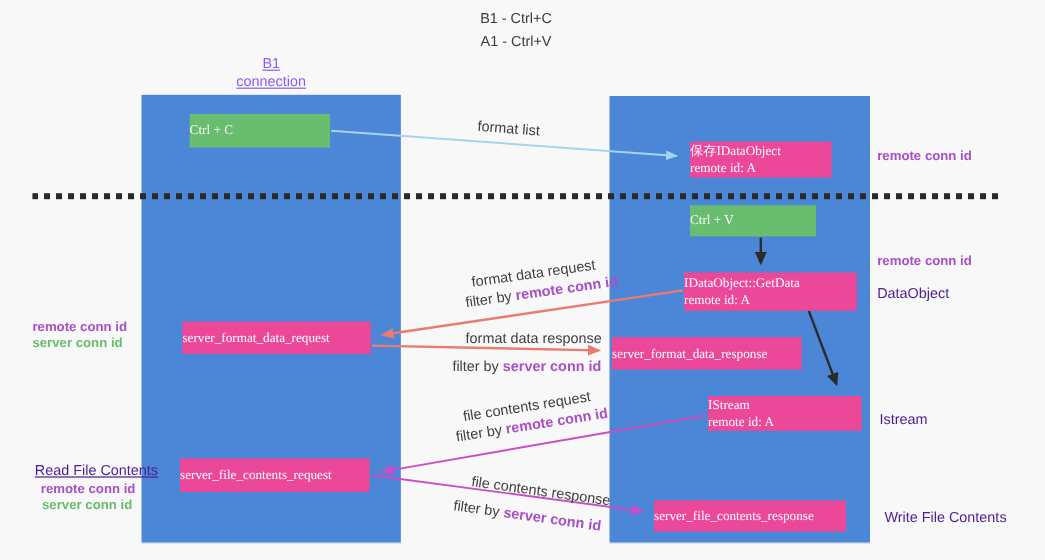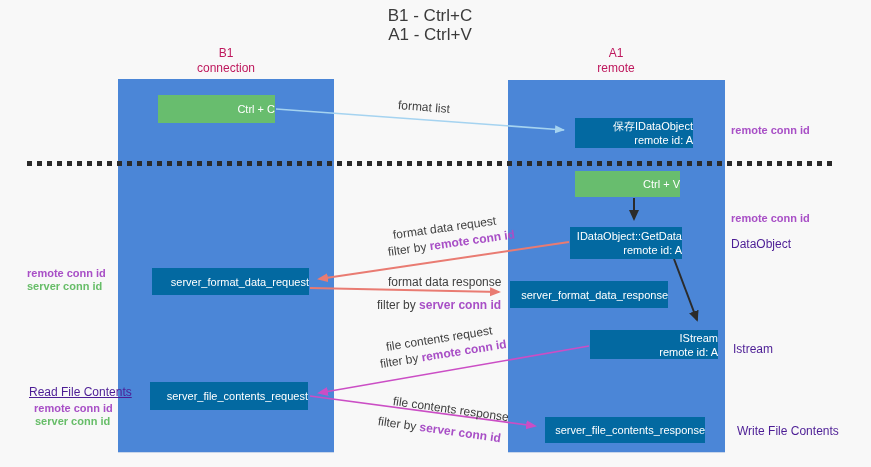--- a/index.html
+++ b/index.html
@@ -1,29 +1,29 @@
 <!DOCTYPE html>
 <html><head>
 <meta charset="utf-8">
 <style>
   html,body{margin:0;padding:0;}
   body{font-family:"Liberation Sans",sans-serif;background:#f0f0f0;}
   .stage{position:relative;width:871px;height:467px;background:#f8f8f8;overflow:hidden;}
   .abs{position:absolute;}
-  .title{left:280px;top:6px;width:300px;text-align:center;font-size:17px;color:#3b3b3b;line-height:19px;}
-  .colhead{width:140px;text-align:center;font-size:12px;color:#be185d;line-height:15px;top:46px;}
+  .title{left:280px;top:6px;width:300px;text-align:center;font-size:12px;color:#3b3b3b;line-height:19px;}
+  .colhead{width:140px;text-align:center;font-size:12px;color:#8b5cf6;line-height:15px;top:46px;text-decoration:underline;}
   .col{background:#4b86d7;box-shadow:0 1px 0 #c9d6ea;}
   .col-left{left:118px;top:79px;width:216px;height:373px;}
   .col-right{left:508px;top:80px;width:217px;height:372px;}
   .dash{left:27px;top:161px;width:809px;height:5px;
         background:repeating-linear-gradient(90deg,#2a2a2a 0 5px,rgba(0,0,0,0) 5px 10px);}
-  .node{display:flex;flex-direction:column;align-items:flex-end;justify-content:center;
-        color:#fff;font-size:11px;line-height:14px;text-align:center;box-sizing:border-box;}
+  .node{display:flex;flex-direction:column;align-items:flex-start;justify-content:center;
+        color:#fff;font-size:11px;line-height:14px;text-align:center;box-sizing:border-box;font-family:Liberation Serif, serif;}
   .green{background:#68bd6e;}
-  .orange{background:#0369a1;padding-left:25px;}
+  .orange{background:#ec4899;}
   .lbl{font-size:12px;color:#3f3f3f;white-space:nowrap;}
   .lbl .purple{color:#a84fc6;font-weight:bold;}
   .sml{font-size:11px;font-weight:bold;white-space:nowrap;}
   .purple-t{color:#a84fc6;}
   .green-t{color:#67bd68;}
   .plain{font-size:12px;color:#4c1d95;white-space:nowrap;}
   .rot-m8{transform:rotate(-8deg);transform-origin:left center;}
   .rot-m9{transform:rotate(-9deg);transform-origin:left center;}
   .rot-p8{transform:rotate(8deg);transform-origin:left center;}
   .rot-p4{transform:rotate(4.5deg);transform-origin:left center;}
@@ -35,24 +35,20 @@
 <div class="stage">
 
   <div class="abs title">
     <div>B1 - Ctrl+C</div>
     <div>A1 - Ctrl+V</div>
   </div>
 
   <div class="abs colhead" style="left:156px;">
     <div>B1</div>
     <div>connection</div>
-  </div>
-  <div class="abs colhead" style="left:546px;">
-    <div>A1</div>
-    <div>remote</div>
   </div>
 
   <div class="abs col col-left"></div>
   <div class="abs col col-right"></div>
 
   <div class="abs dash"></div>
 
   <svg class="overlay" width="871" height="467">
     <defs>
       <marker id="mh-blue" markerUnits="userSpaceOnUse" markerWidth="12" markerHeight="10" refX="9" refY="4" orient="auto">
@@ -83,21 +79,21 @@
 
   <div class="abs node orange" style="left:575px;top:118px;width:118px;height:30px;">
     <div>保存IDataObject</div>
     <div>remote id: A</div>
   </div>
 
   <div class="abs node green" style="left:575px;top:171px;width:105px;height:26px;">
     <div>Ctrl + V</div>
   </div>
 
-  <div class="abs node orange" style="left:570px;top:227px;width:112px;height:32px;">
+  <div class="abs node orange" style="left:570px;top:227px;width:144px;height:32px;">
     <div>IDataObject::GetData</div>
     <div>remote id: A</div>
   </div>
 
   <div class="abs node orange" style="left:152px;top:268px;width:157px;height:27px;">
     <div>server_format_data_request</div>
   </div>
 
   <div class="abs node orange" style="left:510px;top:281px;width:158px;height:27px;">
     <div>server_format_data_response</div>

